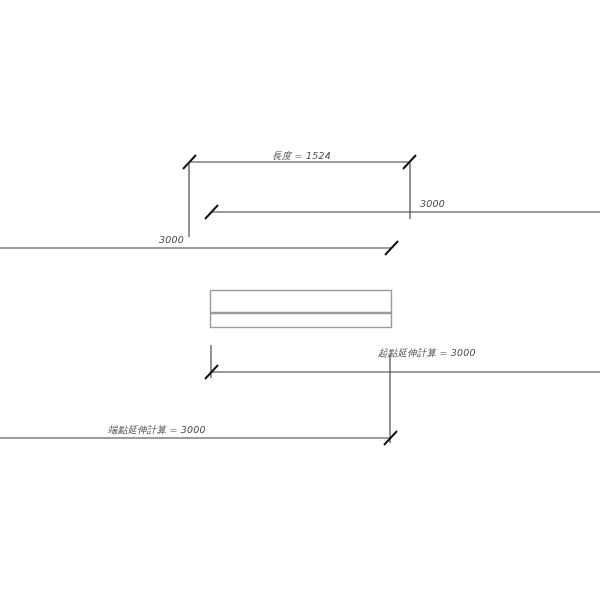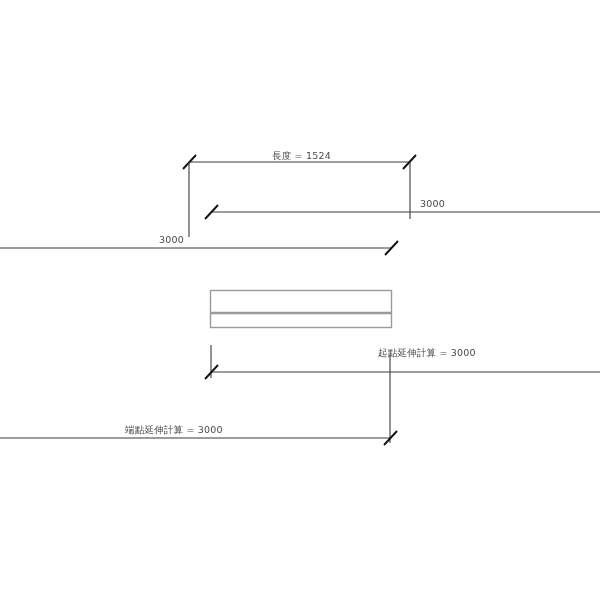--- a/index.html
+++ b/index.html
@@ -51,20 +51,21 @@
     fill: none;
   }
   .dim-text {
     position: absolute;
     font-family: "DejaVu Sans", "Liberation Sans", sans-serif;
     font-size: 9.5px;
     color: #4a4a4a;
     white-space: nowrap;
     letter-spacing: 0.2px;
     line-height: 1;
+    font-style: italic;
   }
 </style>
 </head>
 <body>
 
 <div id="canvas-root">
 
   <svg id="drawing-svg" viewBox="0 0 600 600">
 
     <g>
@@ -116,15 +117,15 @@
   </svg>
 
   <div class="dim-text" style="left:272px; top:151px;">長度 = 1524</div>
 
   <div class="dim-text" style="left:420px; top:199px;">3000</div>
 
   <div class="dim-text" style="left:159px; top:235px;">3000</div>
 
   <div class="dim-text" style="left:378px; top:348px;">起點延伸計算 = 3000</div>
 
-  <div class="dim-text" style="left:125px; top:425px;">端點延伸計算 = 3000</div>
+  <div class="dim-text" style="left:108px; top:425px;">端點延伸計算 = 3000</div>
 
 </div>
 
 </body></html>

